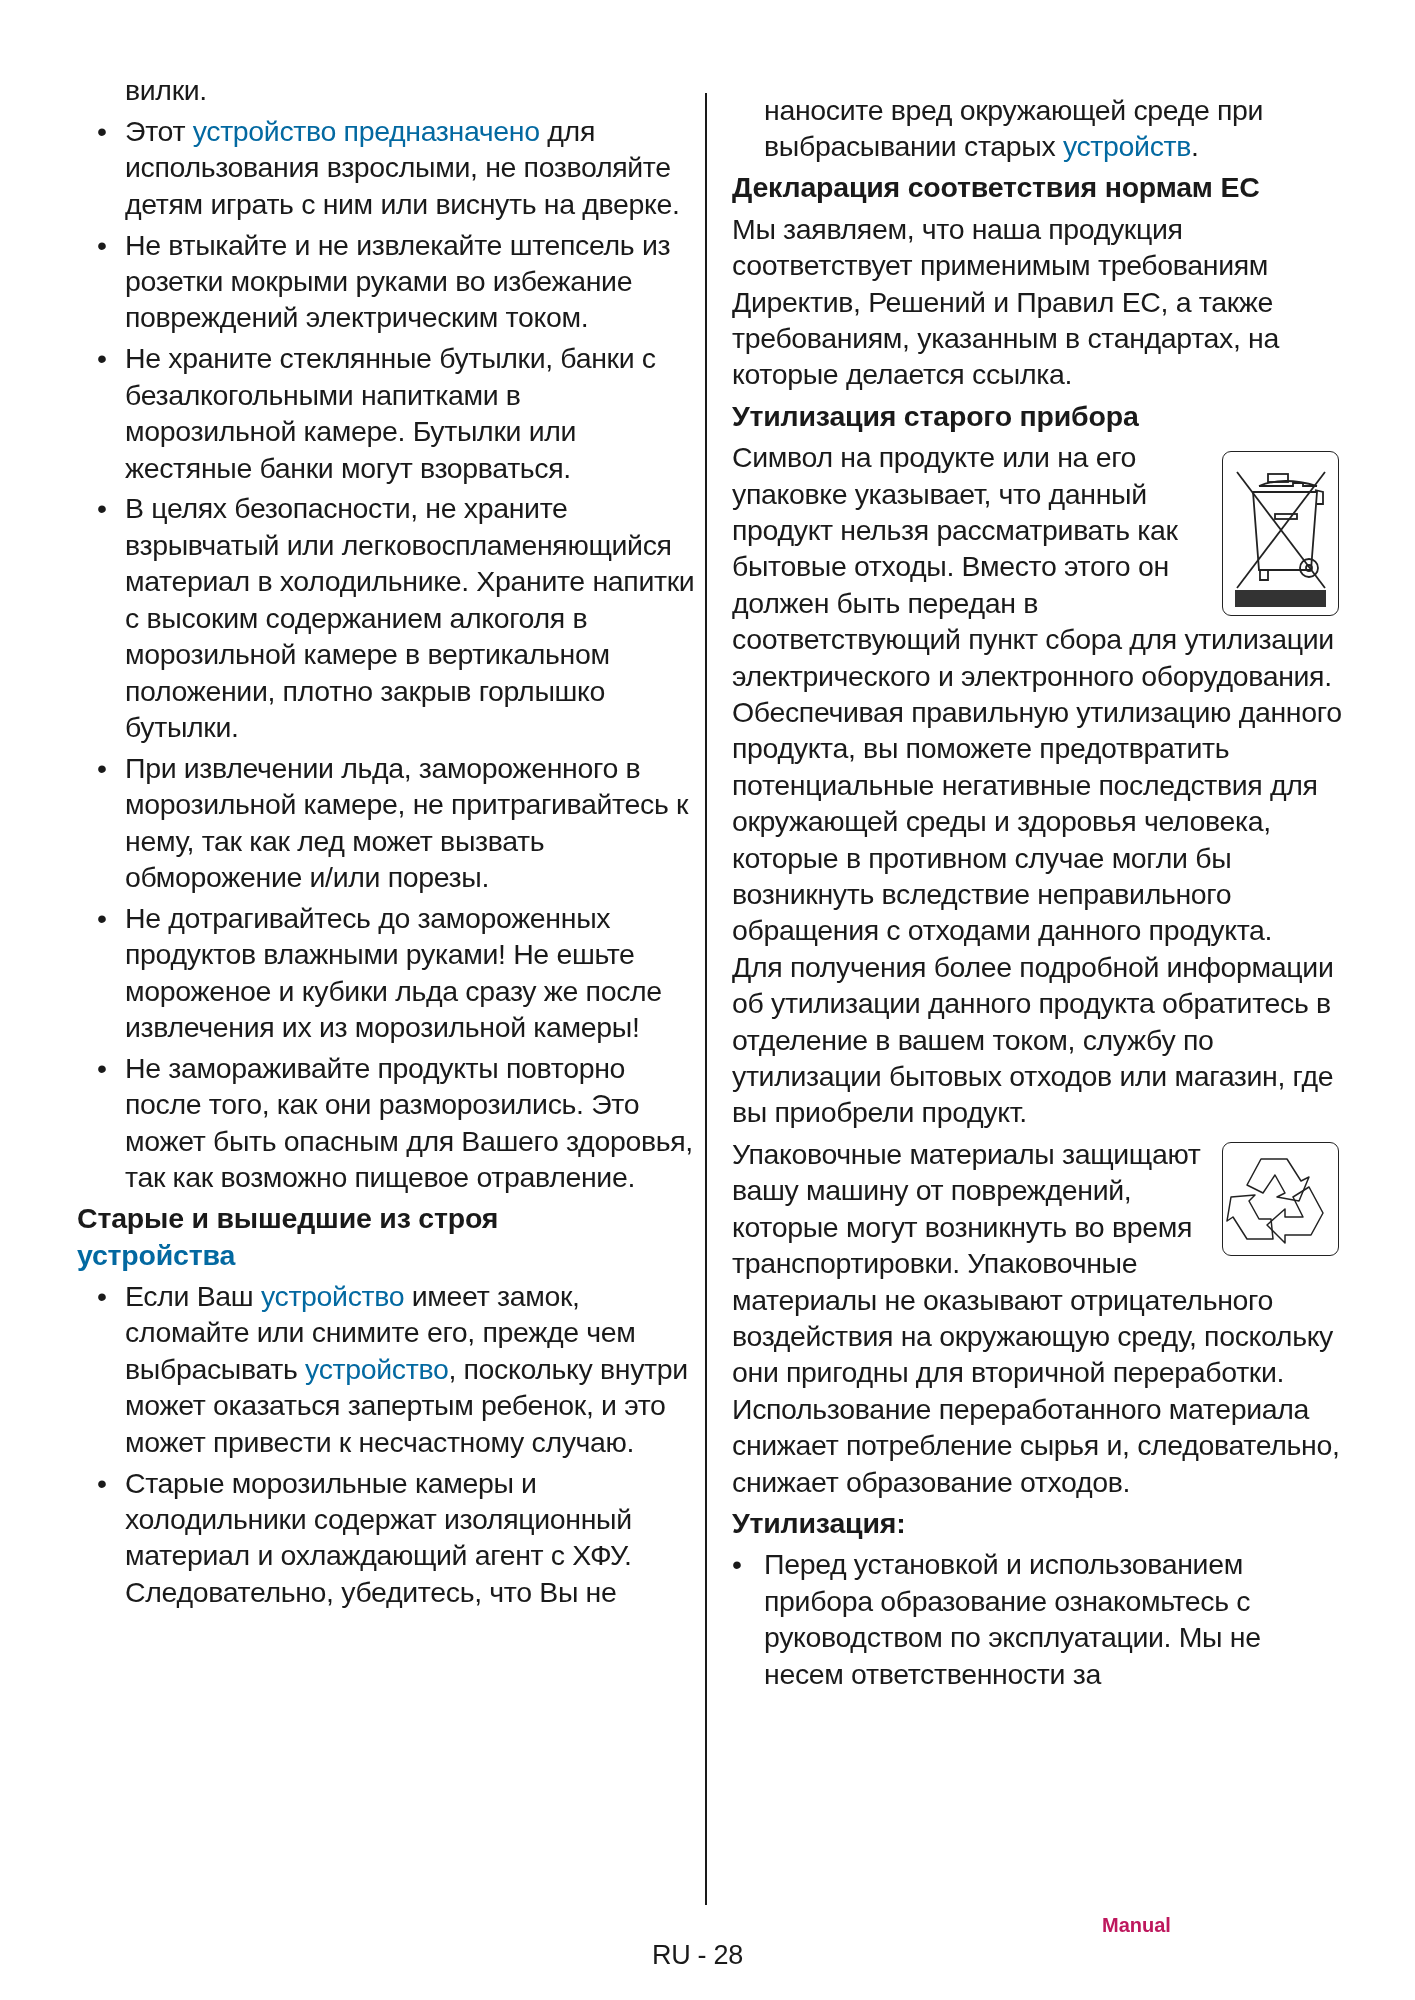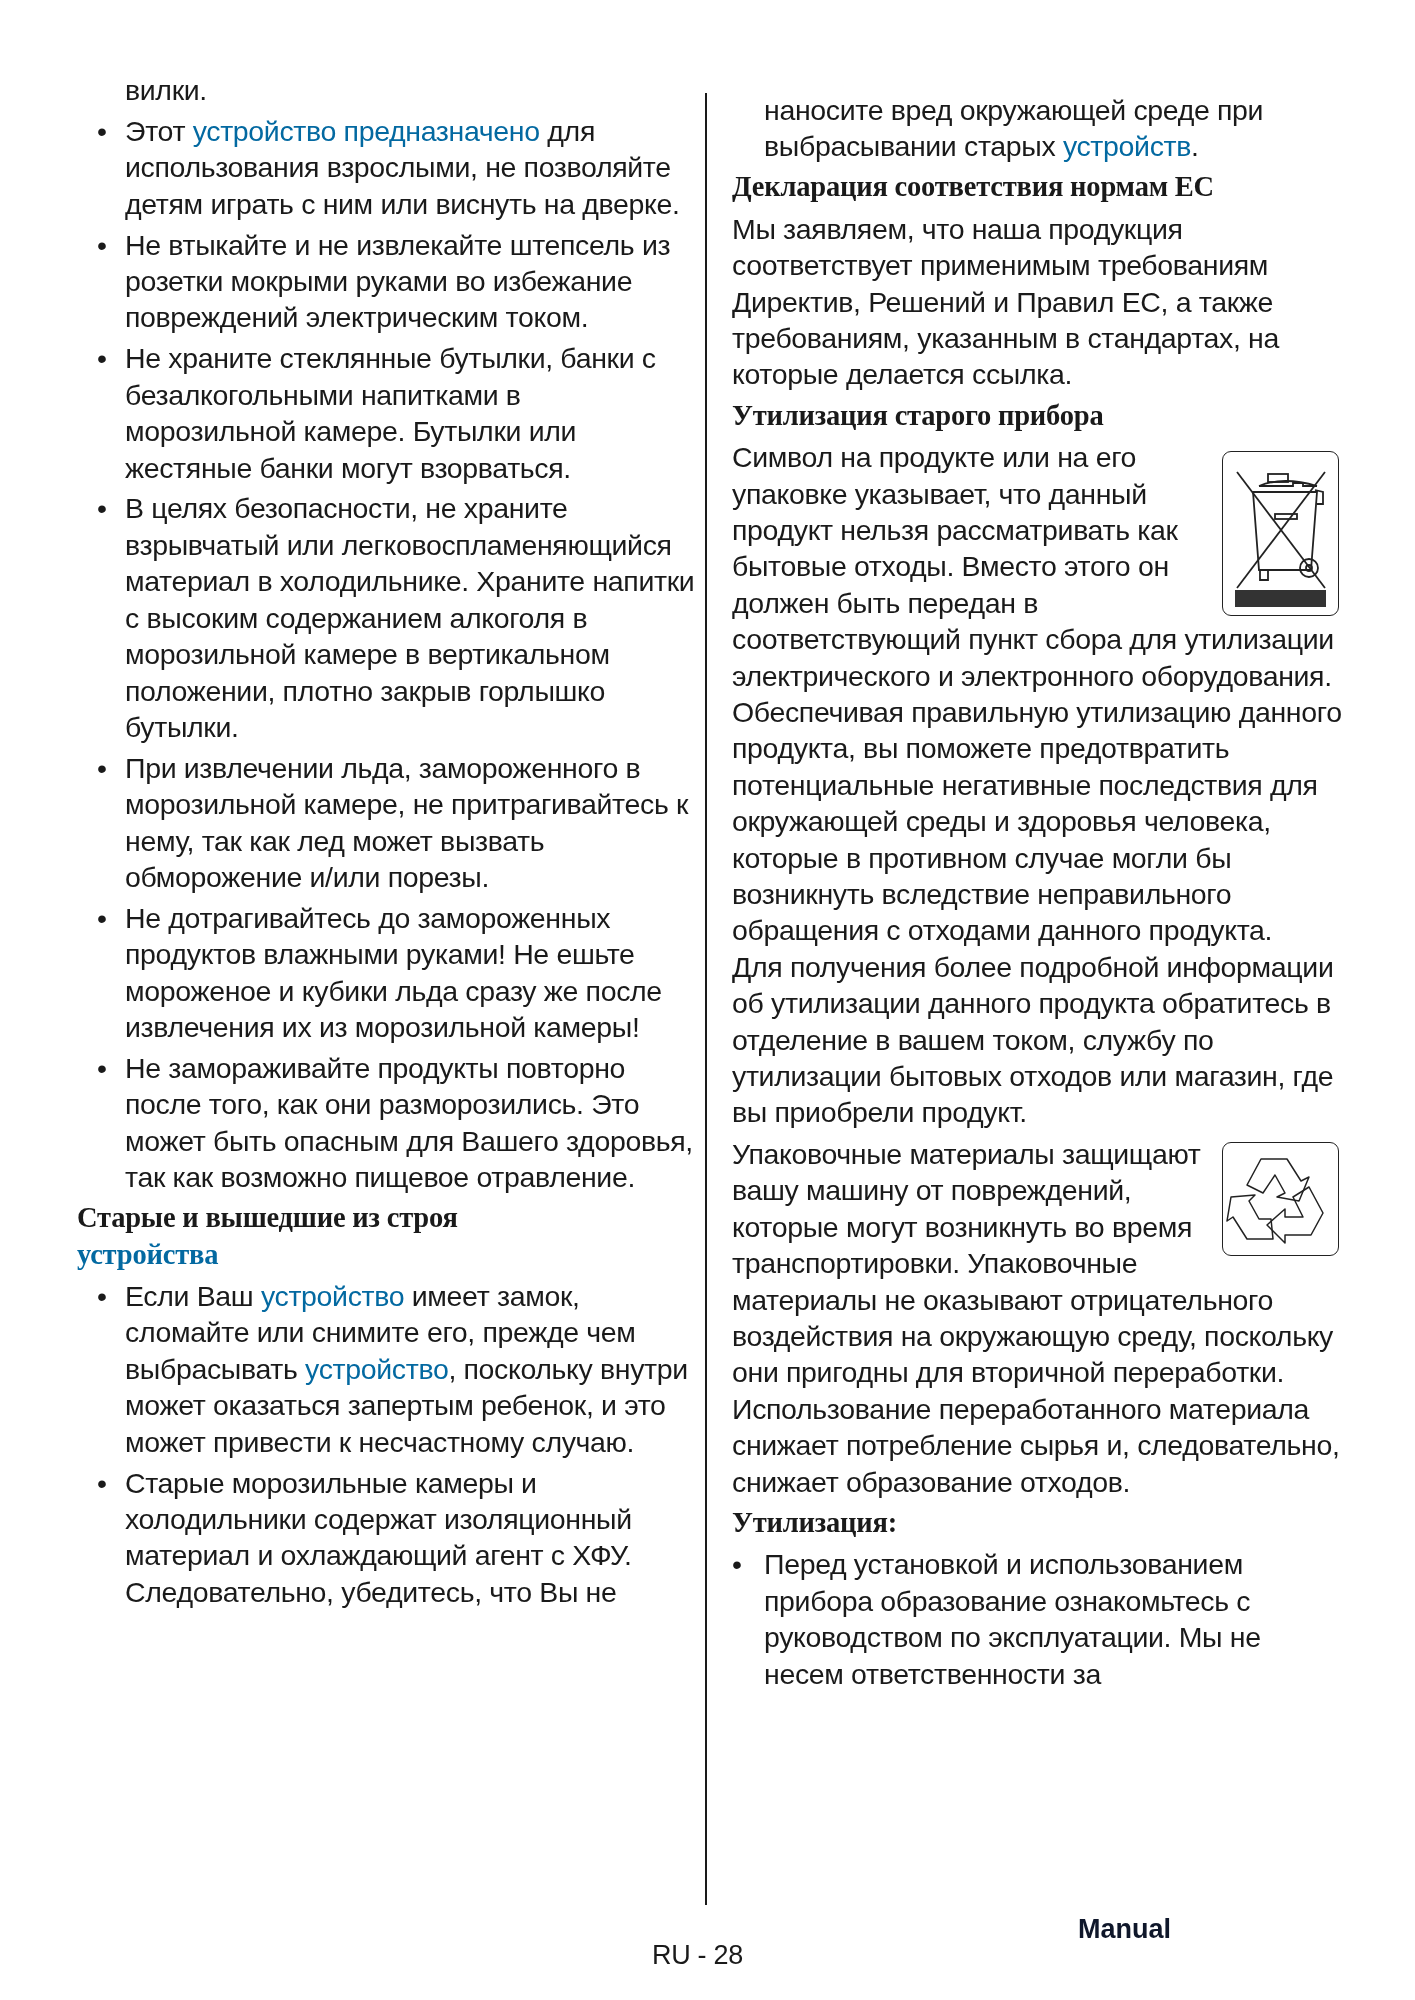--- a/index.html
+++ b/index.html
@@ -21,38 +21,38 @@
     }
     p { margin: 0; }
     .bullet {
       position: relative; padding-left: 28px; margin-bottom: 4.5px;
     }
     .bullet .dot {
       position: absolute; left: 0; top: 0; width: 20px; text-align: left;
     }
     .cont { padding-left: 28px; margin-bottom: 4.5px; }
     .h {
-      font-weight: bold; margin-bottom: 5px; letter-spacing: -0.2px; font-family: Liberation Serif, serif;
+      font-weight: bold; margin-bottom: 5px; letter-spacing: -0.2px;
     }
     .red { color: #0369a1; }
     .para { margin-bottom: 5px; }
     .icon-box {
       float: right; border: 1.6px solid #222; border-radius: 9px;
       background: #fff; margin-left: 10px;
     }
     .icon-weee { width: 115px; height: 163px; margin-top: 12px; margin-right: 3px; }
     .icon-recycle { width: 115px; height: 112px; margin-top: 6px; margin-right: 3px; }
     .icon-box svg { display: block; width: 100%; height: 100%; }
     .footer-page {
       position: absolute; left: 652px; top: 1940px;
       font-size: 27px; color: #1a1a1a; letter-spacing: -0.3px;
     }
     .footer-manual {
-      position: absolute; left: 1078px; top: 1914px;
-      font-size: 27px; font-weight: bold; color: #0f172a;
+      position: absolute; left: 1102px; top: 1914px;
+      font-size: 20px; font-weight: bold; color: #be185d;
     }
   </style>
 </head>
 <body>
 
 <div class="col col-left" style="left: 97px; margin-left: 0px; transform: translateX(0px);">
   <p class="cont" style="padding-left: 28px; margin-left: 0px;">вилки.</p>
   <div id="left-bullets">
       <div class="bullet" style="margin-left: 0px;"><span class="dot">•</span><span>Этот </span><span class="red">устройство предназначено</span><span> для использования взрослыми, не позволяйте детям играть с ним или виснуть на дверке.</span></div>
       <div class="bullet" style="margin-left: 0px;"><span class="dot">•</span><span>Не втыкайте и не извлекайте штепсель из розетки мокрыми руками во избежание повреждений электрическим током.</span></div>

